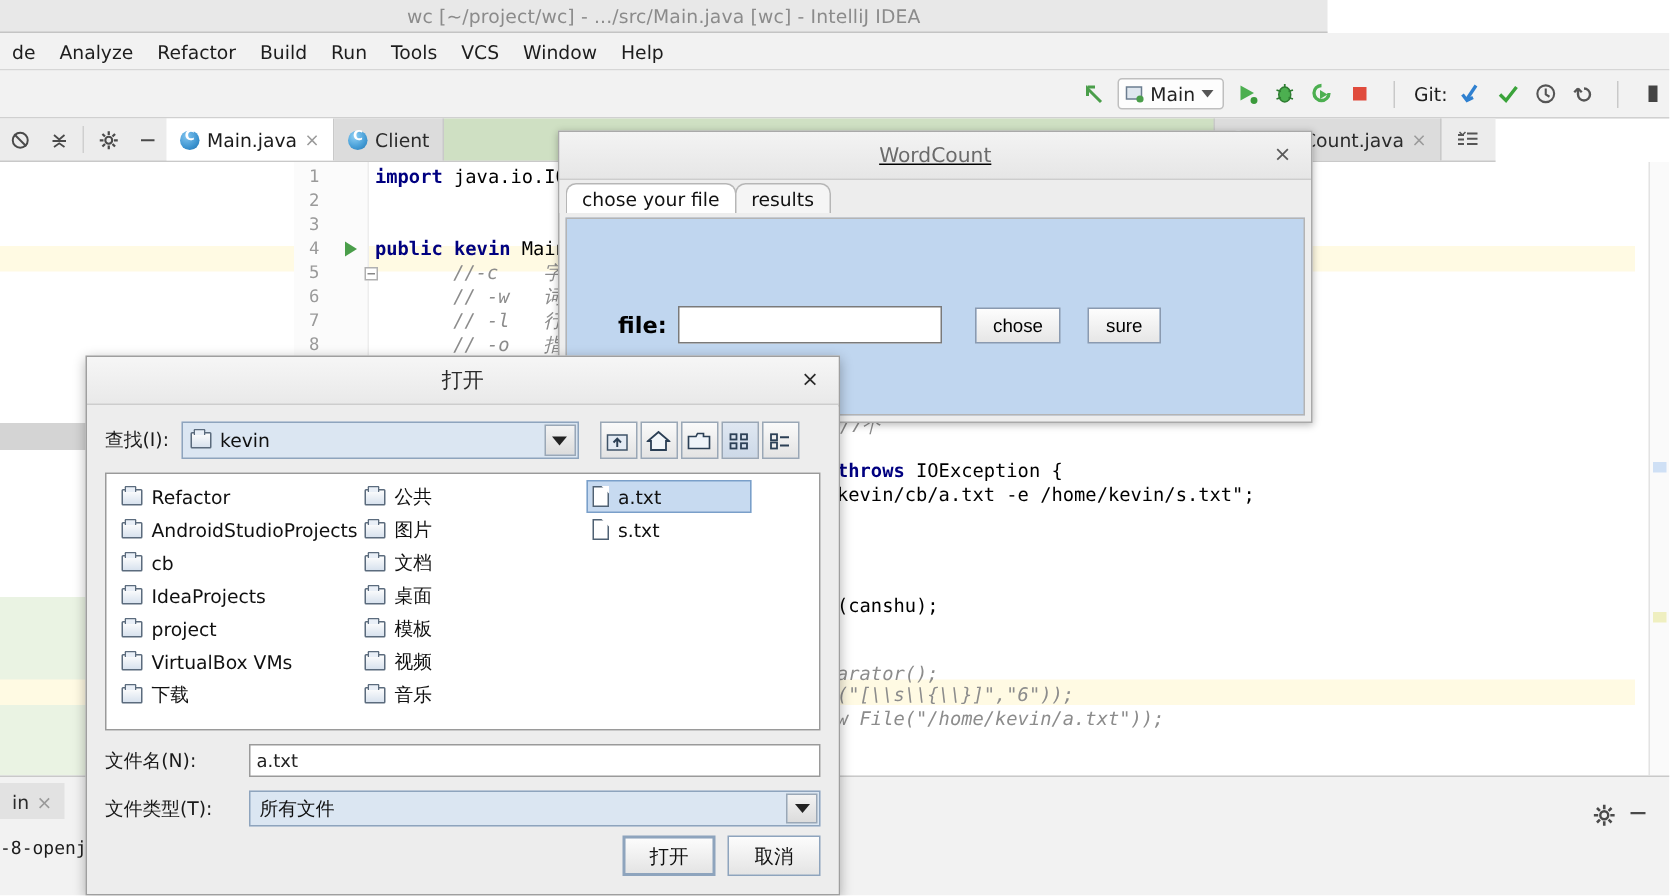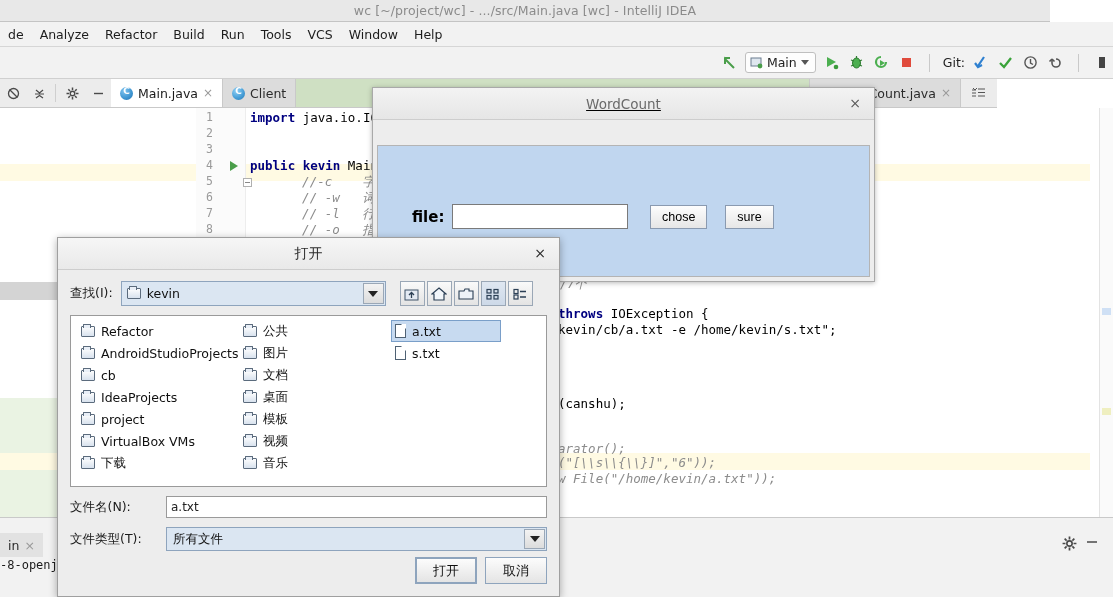--- a/index.html
+++ b/index.html
@@ -5,21 +5,21 @@
   * { box-sizing: border-box; }
   html, body { margin:0; padding:0; }
   body {
     width:1113px; height:597px; overflow:hidden;
     font-family:"DejaVu Sans","Liberation Sans",sans-serif;
     font-size:12px; background:#ffffff; position:relative;
   }
 
   
   #ide-titlebar{
-    position:absolute; left:0; top:0; width:1050px; height:22px;
+    position:absolute; left:0; top:0; width:885px; height:22px;
     background:#e8e8e8; border-bottom:1px solid #c4c4c4;
     display:flex; align-items:center; justify-content:center;
   }
   #ide-titlebar .ttl{ color:#8b8b8b; font-size:12.5px; letter-spacing:.1px; }
 
   #menubar{
     position:absolute; left:0; top:22px; width:1113px; height:25px;
     background:#f2f2f2; border-bottom:1px solid #d6d6d6;
     display:flex; align-items:center; padding-left:0px; gap:0px;
   }
@@ -87,21 +87,21 @@
   .foldbox::after{content:"";position:absolute;left:1px;top:3px;width:5px;height:1px;background:#888;}
 
   #rightgutter{position:absolute;right:0;top:0;width:14px;height:409px;background:#fafafa;border-left:1px solid #e3e3e3;}
   #editor-vscroll{position:absolute;right:14px;top:0;width:9px;height:409px;background:transparent;}
 
   
   #bottompanel{
     position:absolute;left:0;top:517px;width:1113px;height:80px;background:#f2f2f2;
     border-top:1px solid #c9c9c9;
   }
-  #bottomtabs{position:absolute;left:0;top:11px;height:32px;display:flex;align-items:center;}
+  #bottomtabs{position:absolute;left:0;top:0;height:32px;display:flex;align-items:center;}
   .btab{display:flex;align-items:center;gap:5px;padding:0 8px;height:24px;font-size:12.5px;color:#2b2b2b;background:#e2e2e2;}
   .btab .x{color:#999;}
   #consoleline{position:absolute;left:0;top:40px;font-family:"DejaVu Sans Mono","Liberation Mono",monospace;font-size:12px;color:#1b1b1b;white-space:pre;}
   #bp-gear{position:absolute;right:36px;top:18px;color:#4a4a4a;font-size:14px;}
   #bp-min{position:absolute;right:14px;top:17px;color:#4a4a4a;font-size:14px;}
 
   
   #wc-dialog{
     position:absolute;left:372px;top:87px;width:503px;height:195px;
     background:#ededed;border:1px solid #a9a9a9;
@@ -419,20 +419,28 @@
     <svg width="14" height="14" viewBox="0 0 14 14">
         <path d="M2 7 L12 7" stroke="#4a4a4a" stroke-width="1.5"></path>
       </svg>
   </div>
 </div>
 
 <div id="wc-dialog">
   <div id="wc-title">
     <span class="t">WordCount</span>
     <span id="wc-close">×</span>
+  </div>
+  <div id="wc-tabrow">
+    <div class="swtab sel">
+      <span>chose your file</span>
+    </div>
+    <div class="swtab">
+      <span>results</span>
+    </div>
   </div>
   <div id="wc-body">
     <div id="wc-filerow">
       <span id="wc-filelabel">file:</span>
       <input id="wc-fileinput" type="text" placeholder="" style="">
       <span style="width:22px"></span>
       <button class="swbtn">chose</button>
       <span style="width:18px"></span>
       <button class="swbtn">sure</button>
     </div>

